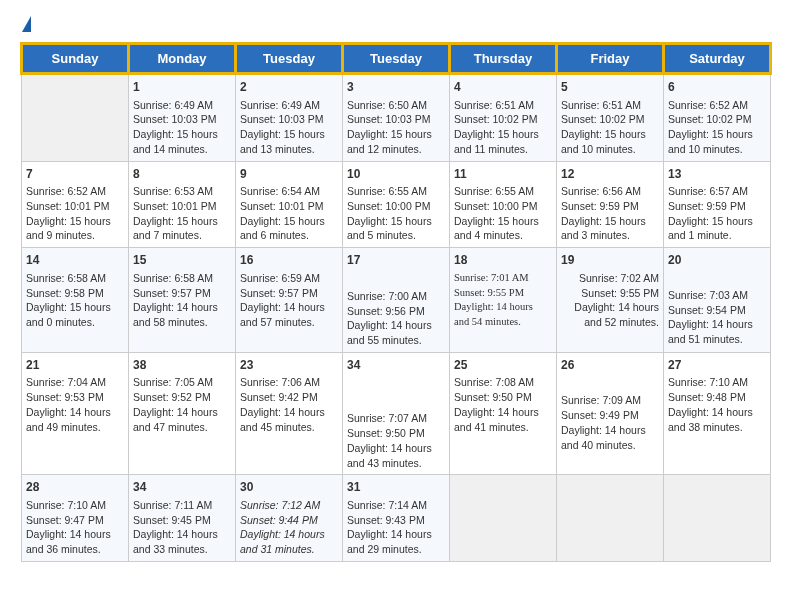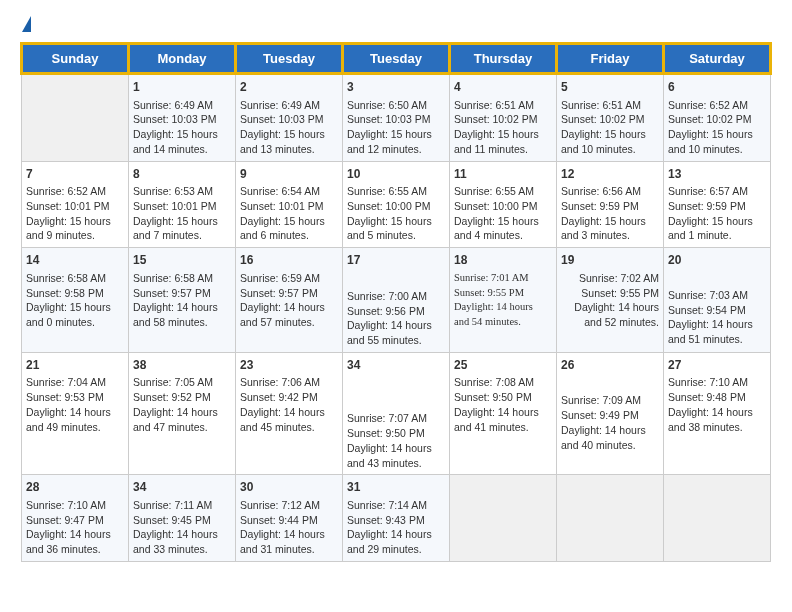--- a/index.html
+++ b/index.html
@@ -329,21 +329,21 @@
         </td>
         <td>
           <span class="day-num">34</span>
           <div class="day-info" style="white-space: pre-line;">Sunrise: 7:11 AM
 Sunset: 9:45 PM
 Daylight: 14 hours
 and 33 minutes.</div>
         </td>
         <td>
           <span class="day-num">30</span>
-          <div class="day-info" style="white-space: pre-line;">Sunrise: 7:12 AM
+          <div class="day-info" style="white-space: pre-line; font-style: italic;">Sunrise: 7:12 AM
 Sunset: 9:44 PM
 Daylight: 14 hours
 and 31 minutes.</div>
         </td>
         <td>
           <span class="day-num">31</span>
           <div class="day-info" style="white-space: pre-line;">Sunrise: 7:14 AM
 Sunset: 9:43 PM
 Daylight: 14 hours
 and 29 minutes.</div>

